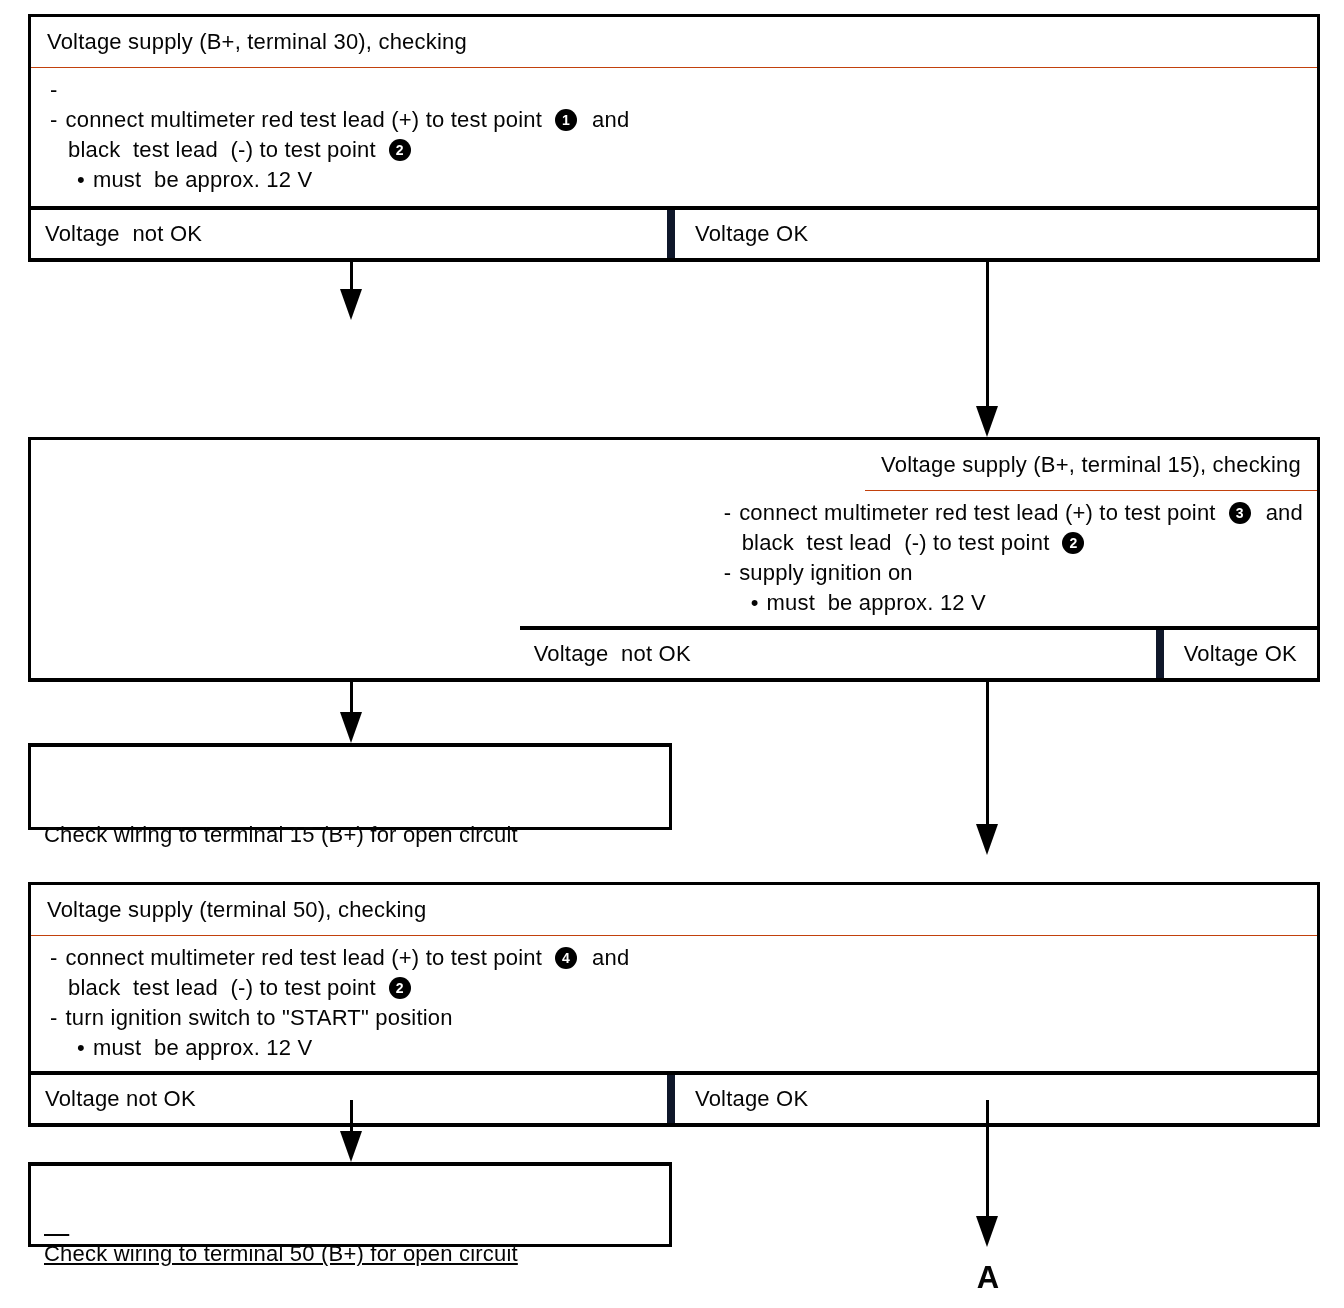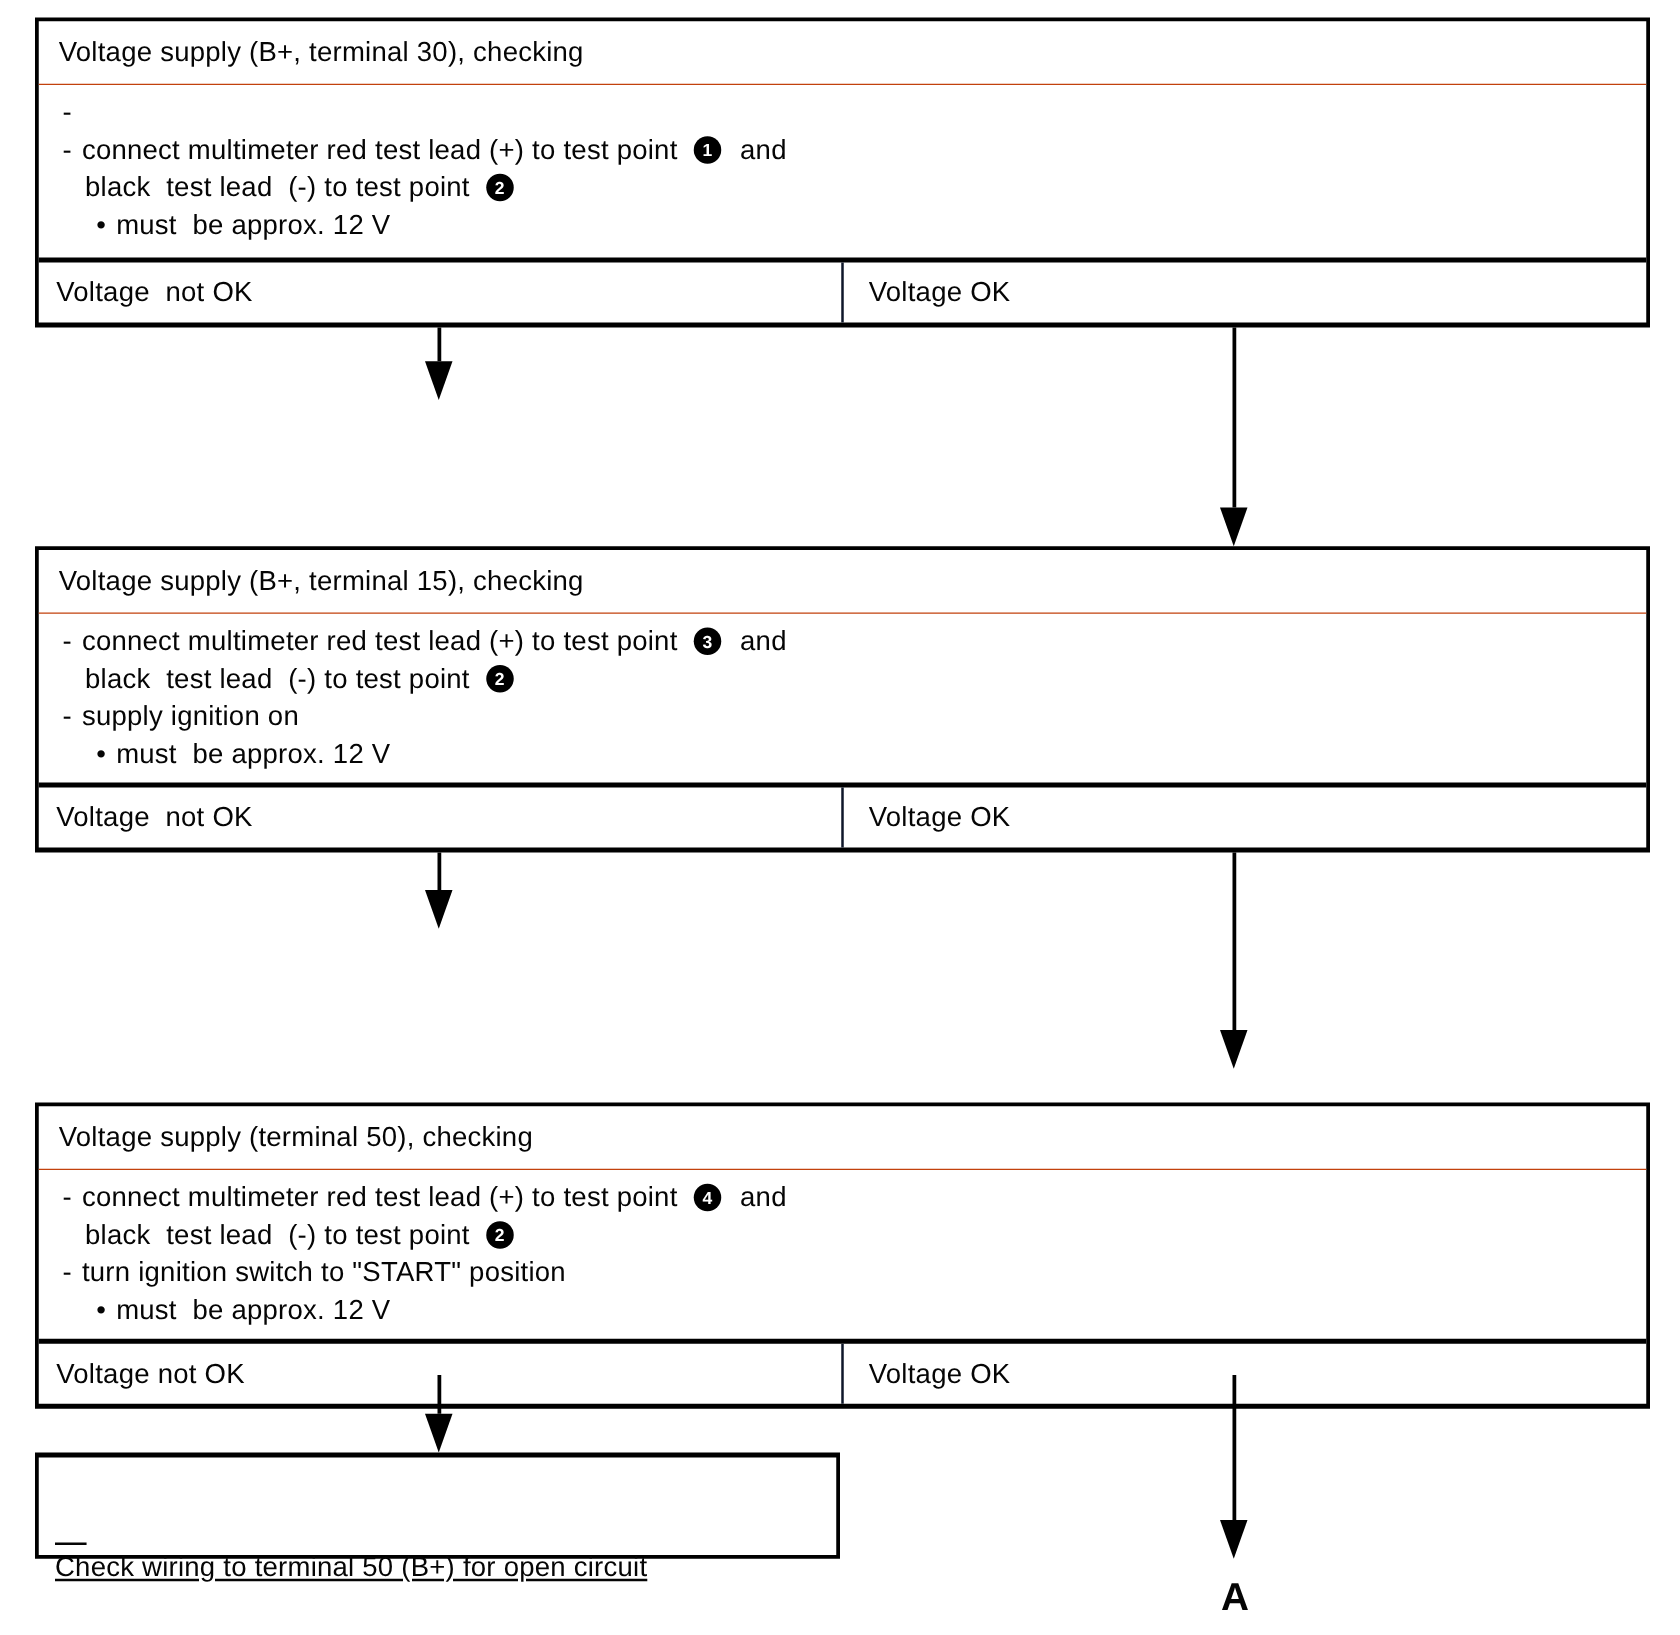--- a/index.html
+++ b/index.html
@@ -21,21 +21,21 @@
     left: 28px;
     width: 1292px;
     box-sizing: border-box;
     border: 3px solid #000;
     border-bottom-width: 4px;
     background: #fff;
     display: flex;
     flex-direction: column;
   }
   #block-0 { top: 14px;  height: 248px; }
-  #block-1 { top: 437px; height: 245px; }
+  #block-1 { top: 437px; height: 245px; align-items: flex-end; }
   #block-2 { top: 855px; height: 245px; margin-top: 27px; }
 
   .block-title {
     height: 50px;
     border-bottom: 1px solid #c2410c;
     display: flex;
     align-items: center;
     padding: 0 16px;
     white-space: pre;
   }
@@ -70,21 +70,21 @@
     height: 48px;
     border-top: 4px solid #000;
     display: flex;
   }
   .branch {
     display: flex;
     align-items: center;
     box-sizing: border-box;
     white-space: pre;
   }
-  .branch-fail { width: 644px; border-right: 2px solid #0f172a; padding: 0 14px; }
+  .branch-fail { width: 644px; border-right: 8px solid #0f172a; padding: 0 14px; }
   .branch-ok { flex: 1; padding: 12px 20px; border-radius: 22px; }
 
   
   .action {
     position: absolute;
     left: 28px;
     width: 644px;
     box-sizing: border-box;
     border: 3px solid #000;
     border-top-width: 4px;
@@ -202,20 +202,24 @@
 
   <div class="arrow" id="arrow-fail-1">
       <div class="arrow-line"></div>
       <div class="arrow-head"></div>
     </div>
   <div class="arrow" id="arrow-ok-1">
       <div class="arrow-line"></div>
       <div class="arrow-head"></div>
     </div>
 
+  <div class="action" id="action-1">
+    <div>Check wiring to terminal 15 (B+) for open circuit</div>
+    <div>according to wiring diagram, repair as necessary</div>
+  </div>
 
   <section class="block" id="block-2">
     <div class="block-title">Voltage supply (terminal 50), checking</div>
     <div class="block-steps">
       <div class="step" data-indent="0">
           <span class="step-marker">-</span>
           <span class="step-text">connect multimeter red test lead (+) to test point</span>
           <span class="badge">4</span>
           <span class="step-after">and</span>
         </div>

